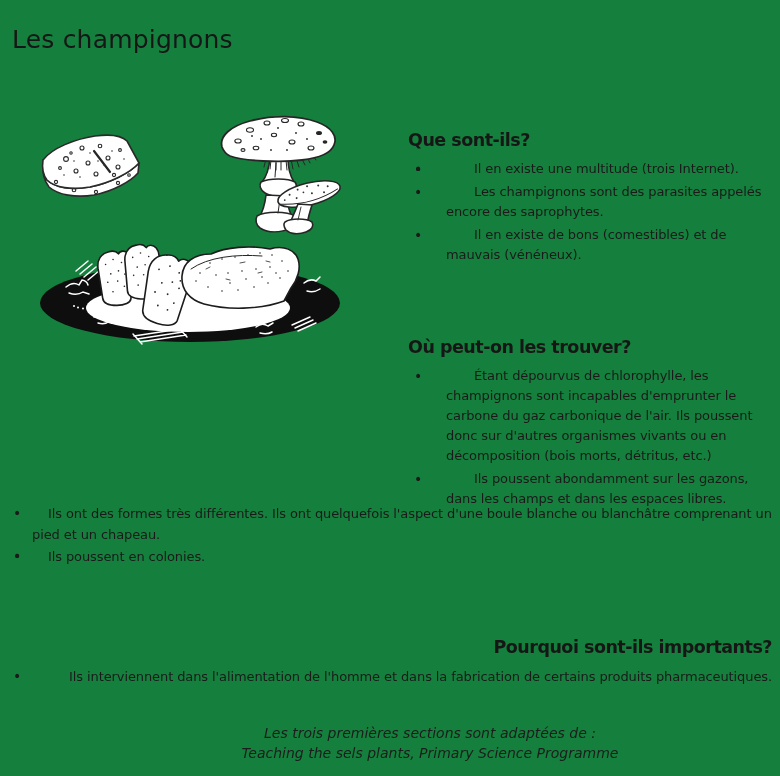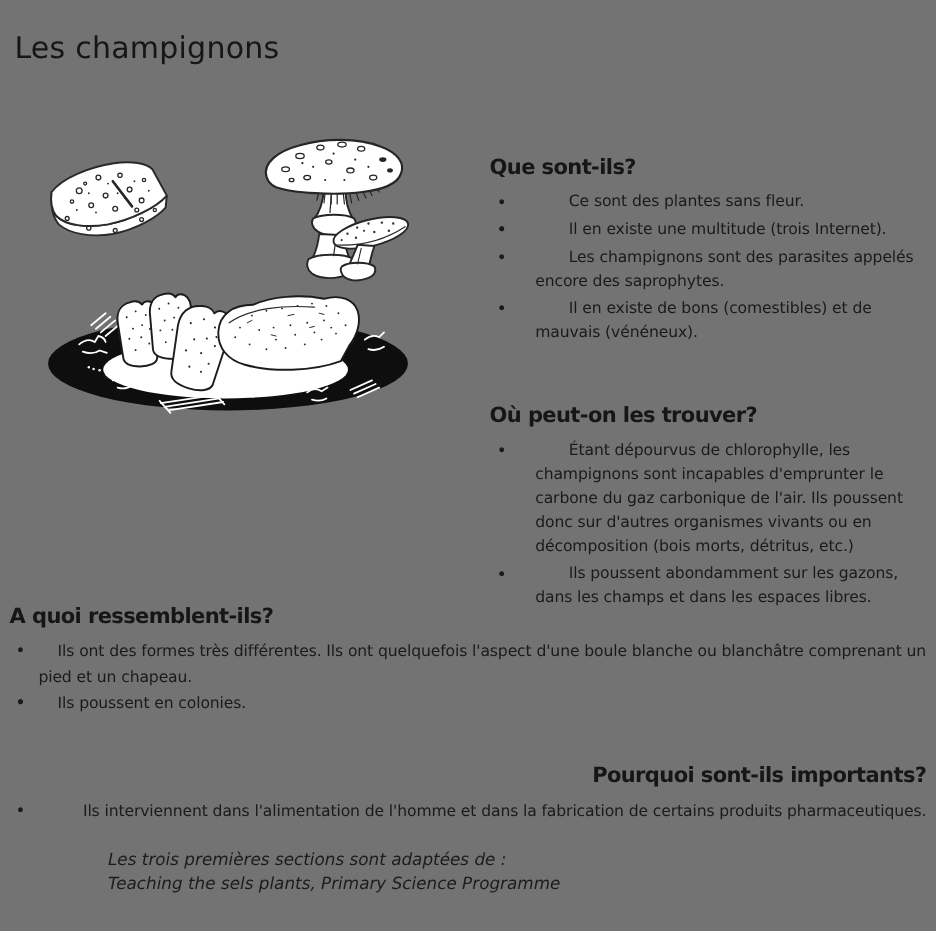--- a/index.html
+++ b/index.html
@@ -2,21 +2,21 @@
 <html lang="fr"><head>
 <meta charset="utf-8">
 <style>
   html,body{margin:0;padding:0;background:#ffffff;}
   body{
     width:780px;height:776px;overflow:hidden;
     font-family:"DejaVu Sans","Liberation Sans",sans-serif;
     color:#1a1a1a;
     -webkit-font-smoothing:antialiased;
   }
-  .page{position:relative;width:780px;height:776px;background:#737373;}
+  .page{position:relative;width:780px;height:776px;background:#15803d;}
 
   .title{
     position:absolute;left:12px;top:8px;
     font-size:25px;font-weight:400;letter-spacing:0.2px;color:#161616;
     white-space:nowrap;
   }
 
   .illus{position:absolute;left:30px;top:103px;width:360px;height:252px;}
 
   .sec{position:absolute;margin-top:48px;}
@@ -37,22 +37,22 @@
   .sec-ou {left:408px;top:288px;}
 
   
   .sec-wide{width:764px;}
   .sec-wide .li{padding-left:24px;text-indent:16px;line-height:21px;margin-bottom:1px;}
   .sec-wide .bullet{left:5px;}
   .sec-aquoi{left:8px;top:455px;}
   .sec-pourquoi{left:8px;top:588px;text-align:right;}
 
   .footer{
-    position:absolute;left:90px;top:707px;width:680px;
-    text-align:left;font-style:italic;font-size:14px;line-height:20px;
+    position:absolute;left:90px;top:723px;width:680px;
+    text-align:center;font-style:italic;font-size:14px;line-height:20px;
     color:#1c1c1c;letter-spacing:0;
   }
 
   svg .ln{fill:none;stroke:#262626;}
   svg .wln{fill:none;stroke:#ffffff;stroke-width:1.5;stroke-linecap:round;}
 </style>
 </head>
 <body>
 
 <div class="page">
@@ -257,21 +257,20 @@
         </g>
       </g>
     </svg>
   </div>
 
   <section class="sec sec-right sec-que">
     <h2>Que sont-ils?</h2>
     <div class="list">
       <div class="li">
         <span class="bullet">•</span>
-        <span class="txt">Ce sont des plantes sans fleur.</span>
       </div>
       <div class="li">
         <span class="bullet">•</span>
       </div>
       <div class="li">
         <span class="bullet">•</span>
         <span class="txt">Il en existe une multitude (trois Internet).</span>
       </div>
       <div class="li">
         <span class="bullet">•</span>
@@ -292,21 +291,20 @@
         <span class="txt">Étant dépourvus de chlorophylle, les champignons sont incapables d'emprunter le carbone du gaz carbonique de l'air. Ils poussent donc sur d'autres organismes vivants ou en décomposition (bois morts, détritus, etc.)</span>
       </div>
       <div class="li">
         <span class="bullet">•</span>
         <span class="txt">Ils poussent abondamment sur les gazons, dans les champs et dans les espaces libres.</span>
       </div>
     </div>
   </section>
 
   <section class="sec sec-wide sec-aquoi">
-    <h2>A quoi ressemblent-ils?</h2>
     <div class="list">
       <div class="li">
         <span class="bullet">•</span>
         <span class="txt">Ils ont des formes très différentes. Ils ont quelquefois l'aspect d'une boule blanche ou blanchâtre comprenant un pied et un chapeau.</span>
       </div>
       <div class="li">
         <span class="bullet">•</span>
       </div>
       <div class="li">
         <span class="bullet">•</span>

